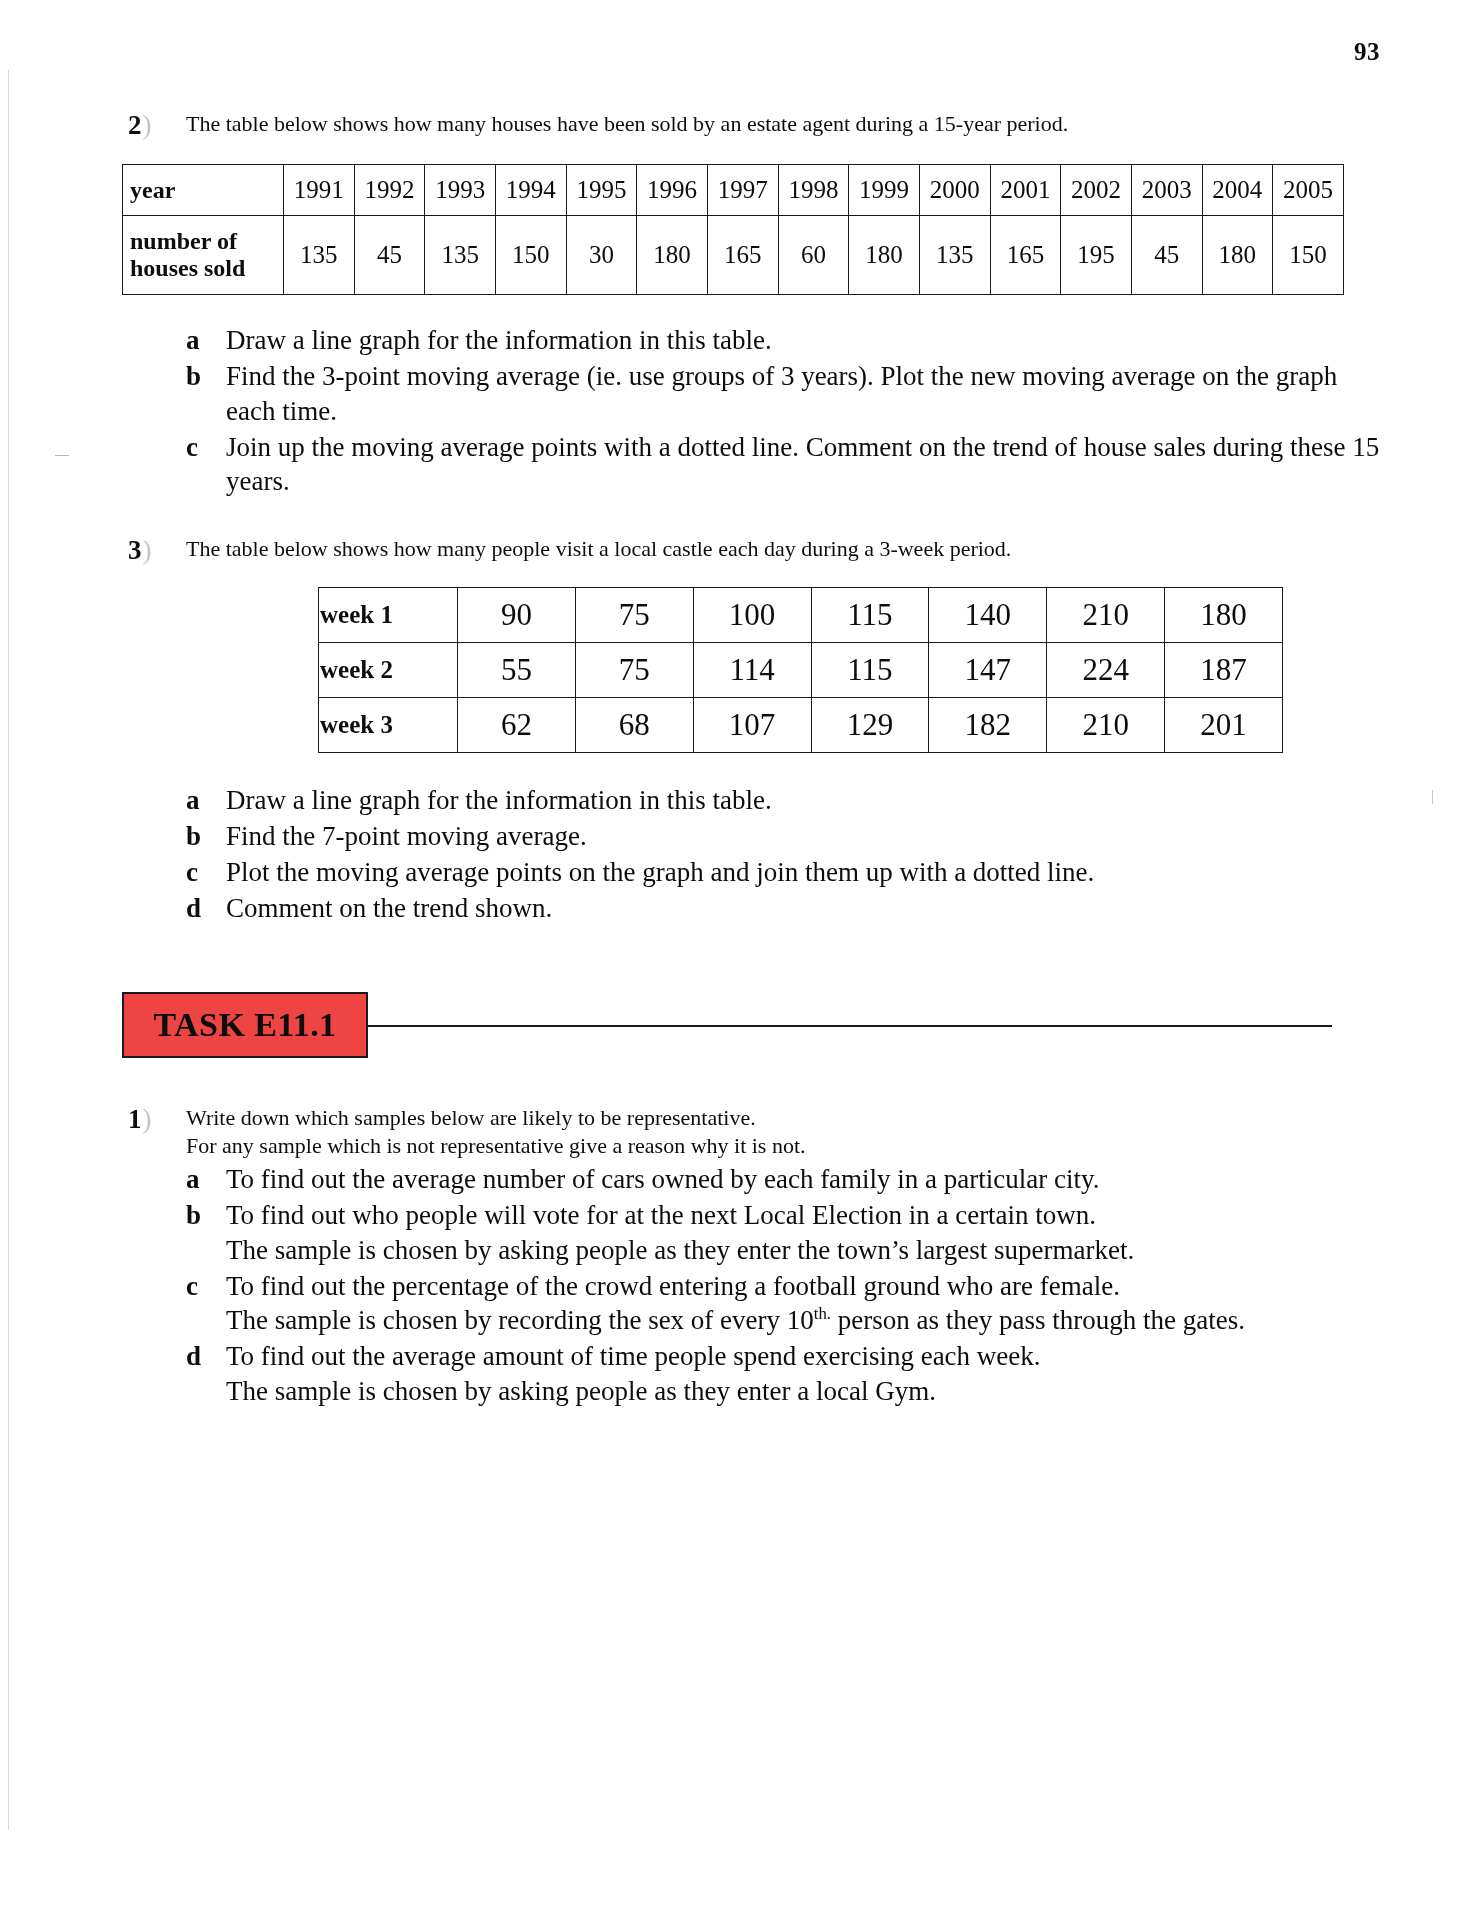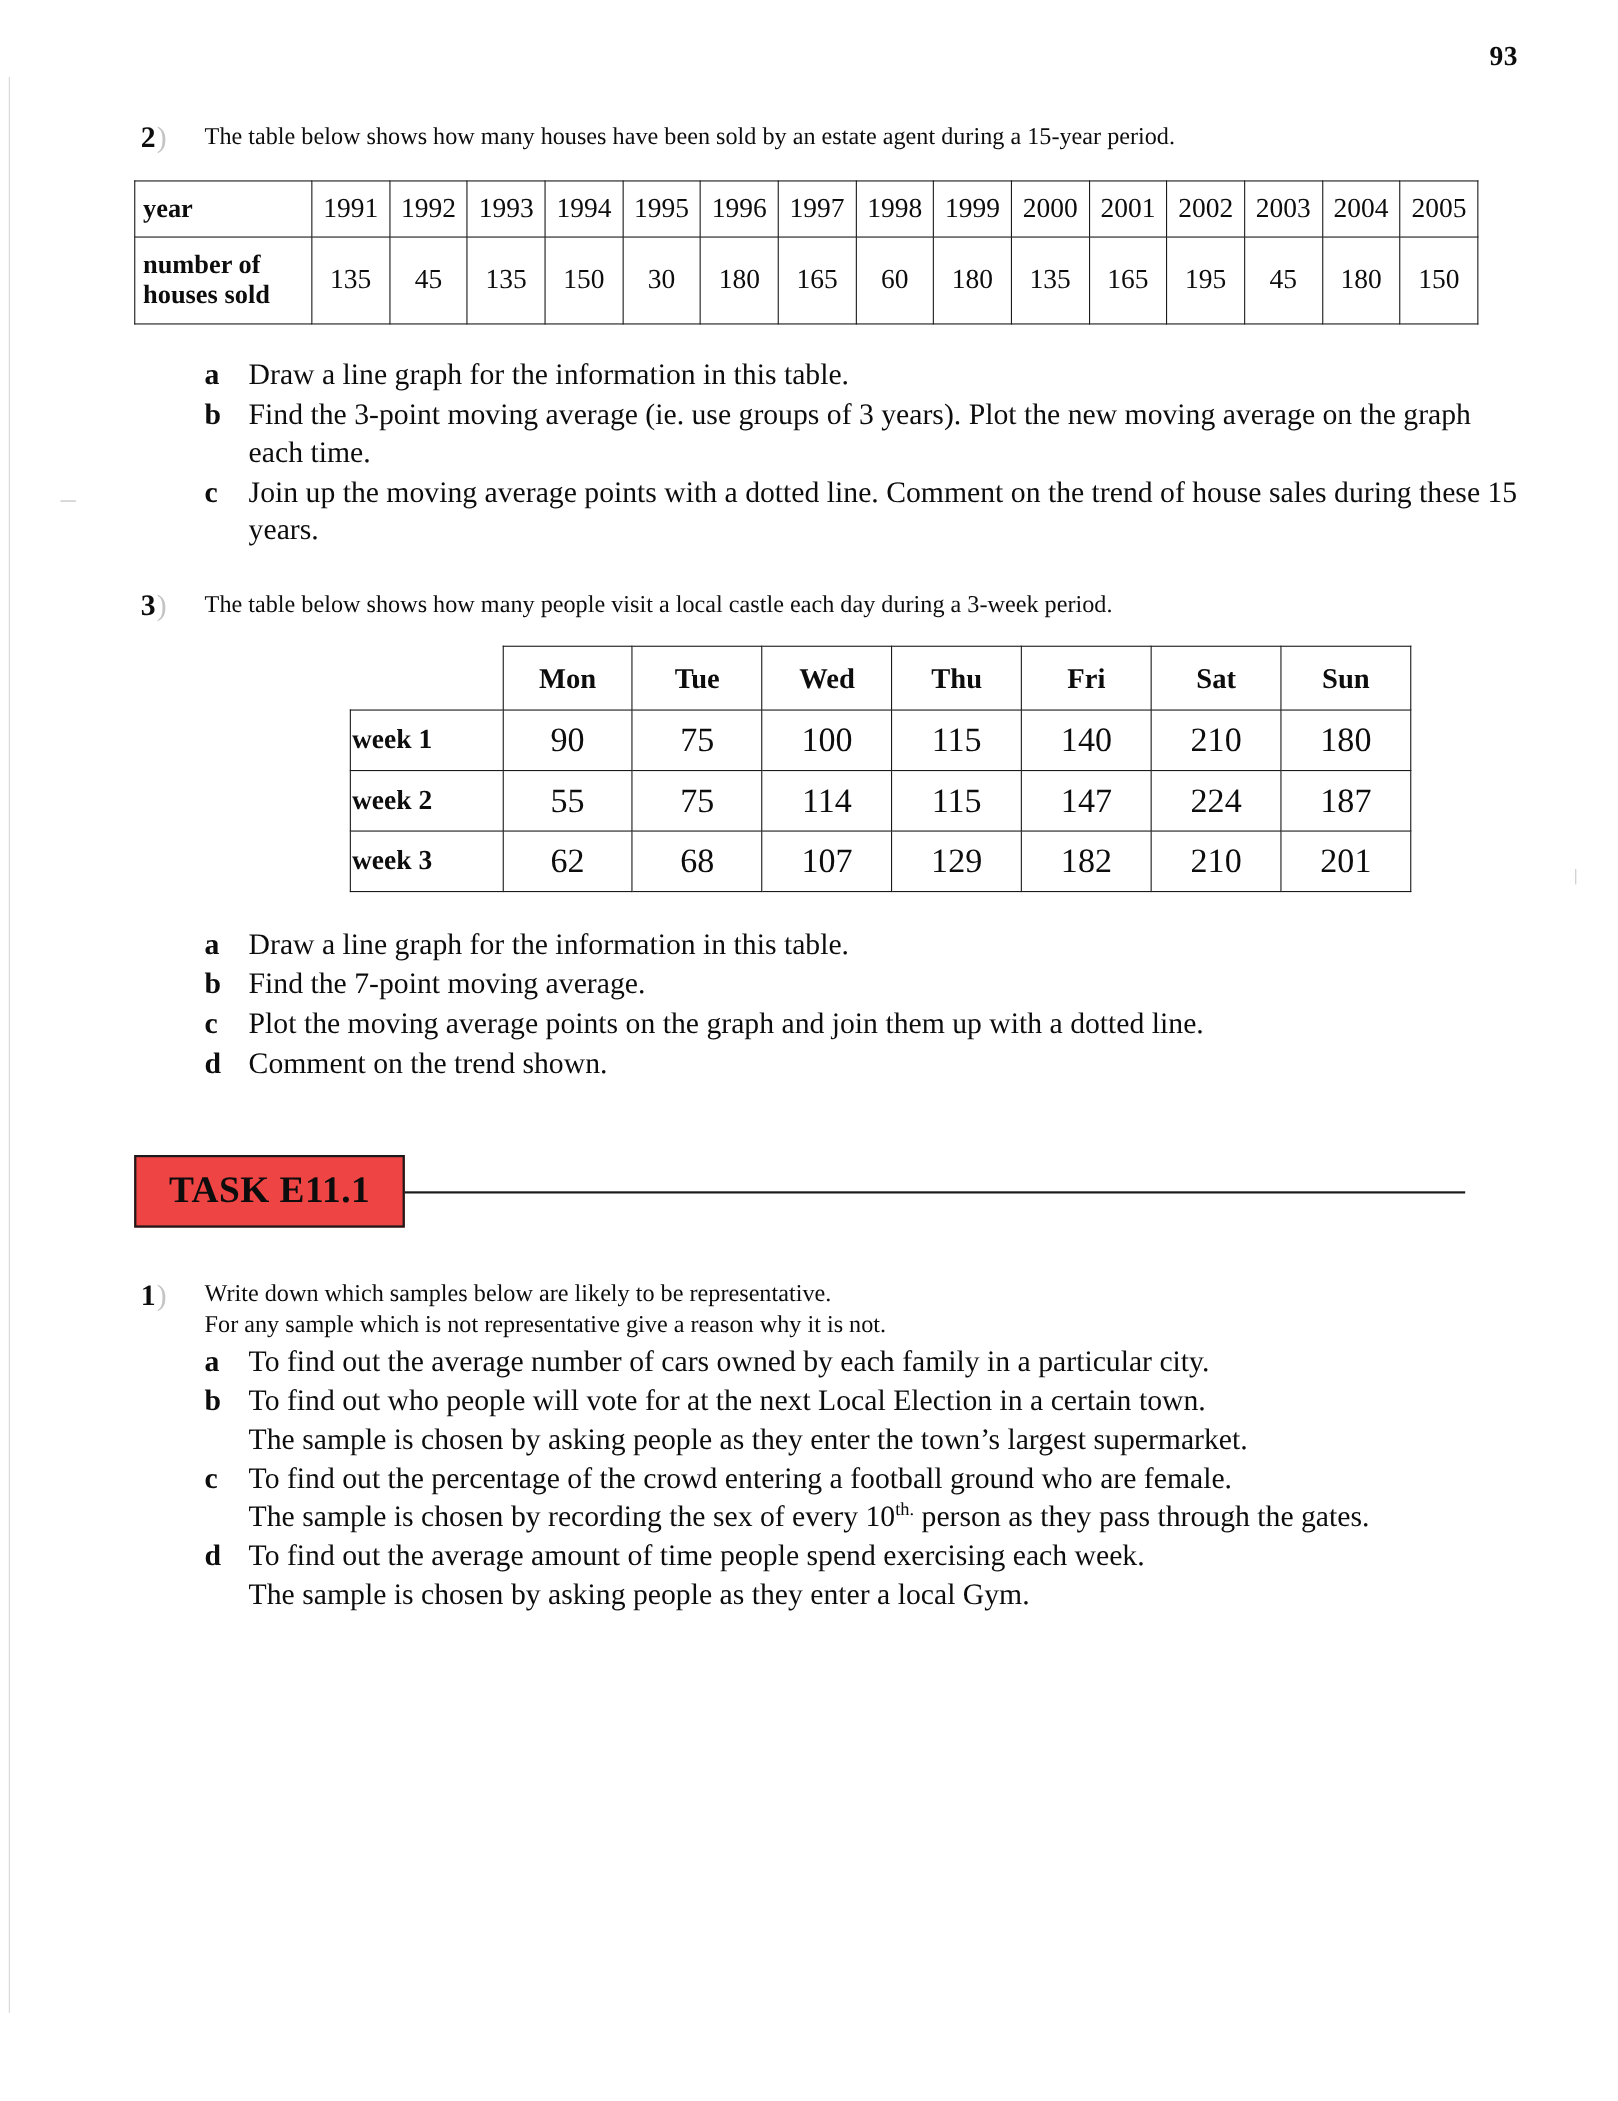--- a/index.html
+++ b/index.html
@@ -300,30 +300,20 @@
   <div class="question" style="margin-top:36px;">
     <div class="q-num">3</div>
     <div class="q-body">
       <p>The table below shows how many people visit a local castle each day during a 3-week period.</p>
     </div>
   </div>
 
   <div class="castle-table-wrap">
     <table class="castle-table">
       <tbody>
-          <tr>
-        <th class="corner"></th>
-        <th class="dayhdr">Mon</th>
-        <th class="dayhdr">Tue</th>
-        <th class="dayhdr">Wed</th>
-        <th class="dayhdr">Thu</th>
-        <th class="dayhdr">Fri</th>
-        <th class="dayhdr">Sat</th>
-        <th class="dayhdr">Sun</th>
-      </tr>
       <tr>
         <td class="wklabel">week 1</td>
         <td class="num">90</td>
         <td class="num">75</td>
         <td class="num">100</td>
         <td class="num">115</td>
         <td class="num">140</td>
         <td class="num">210</td>
         <td class="num">180</td>
       </tr>

